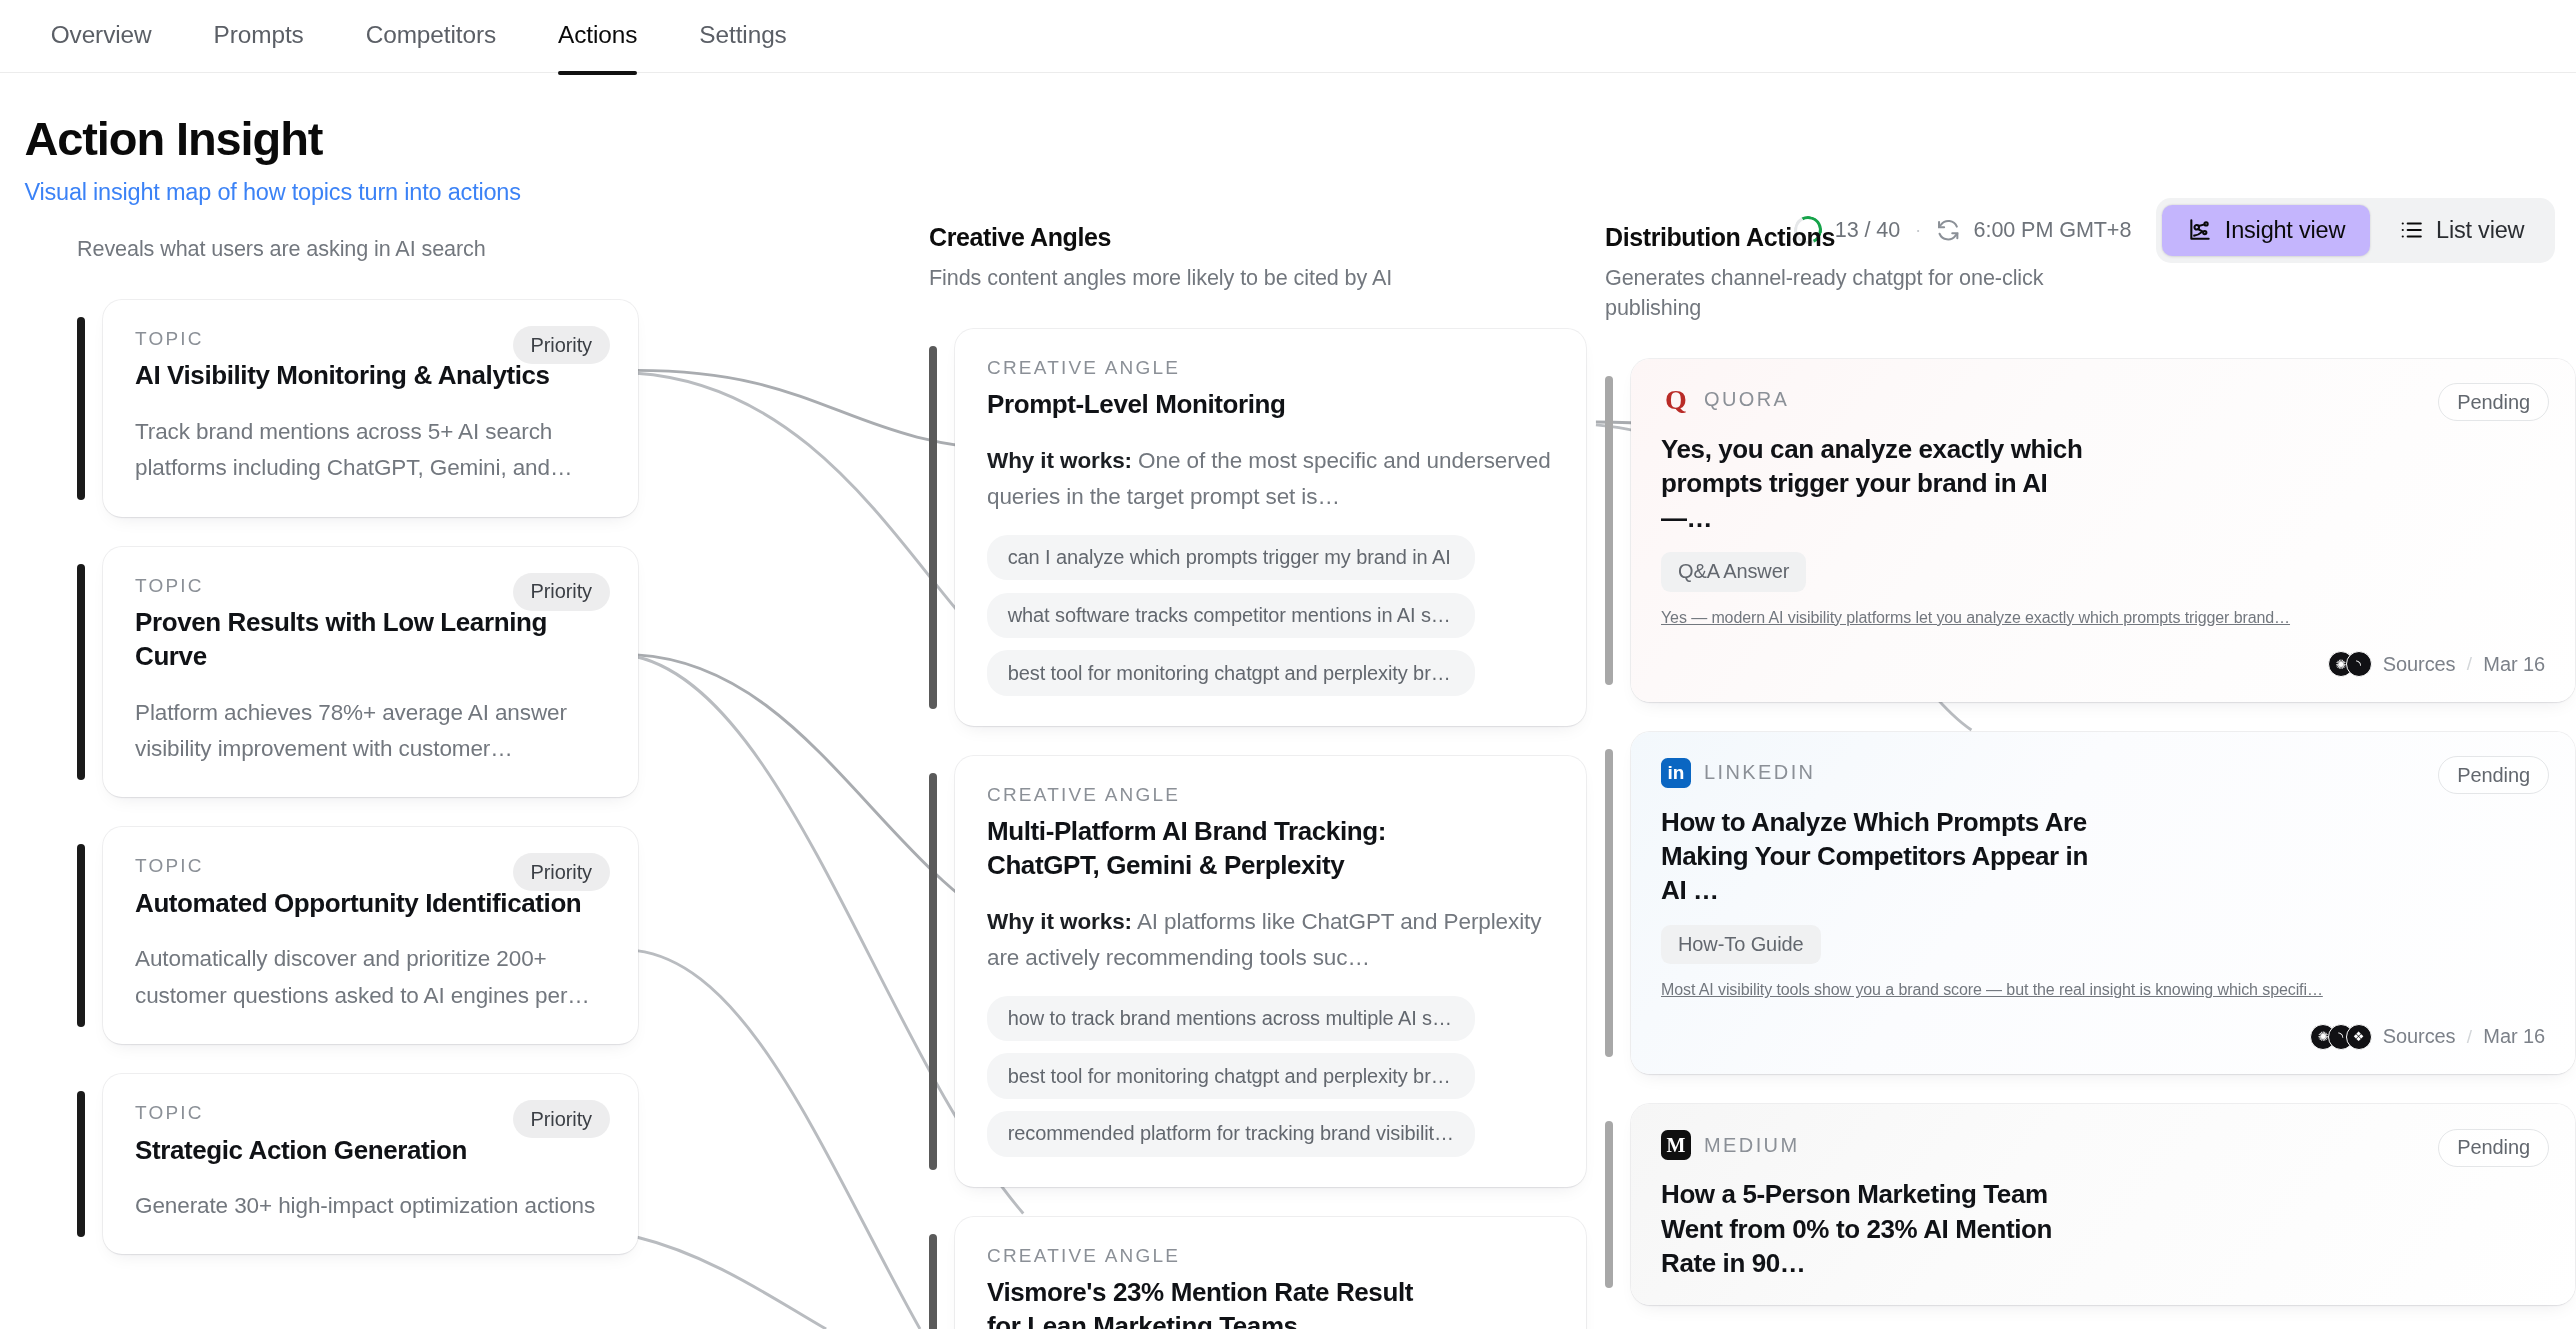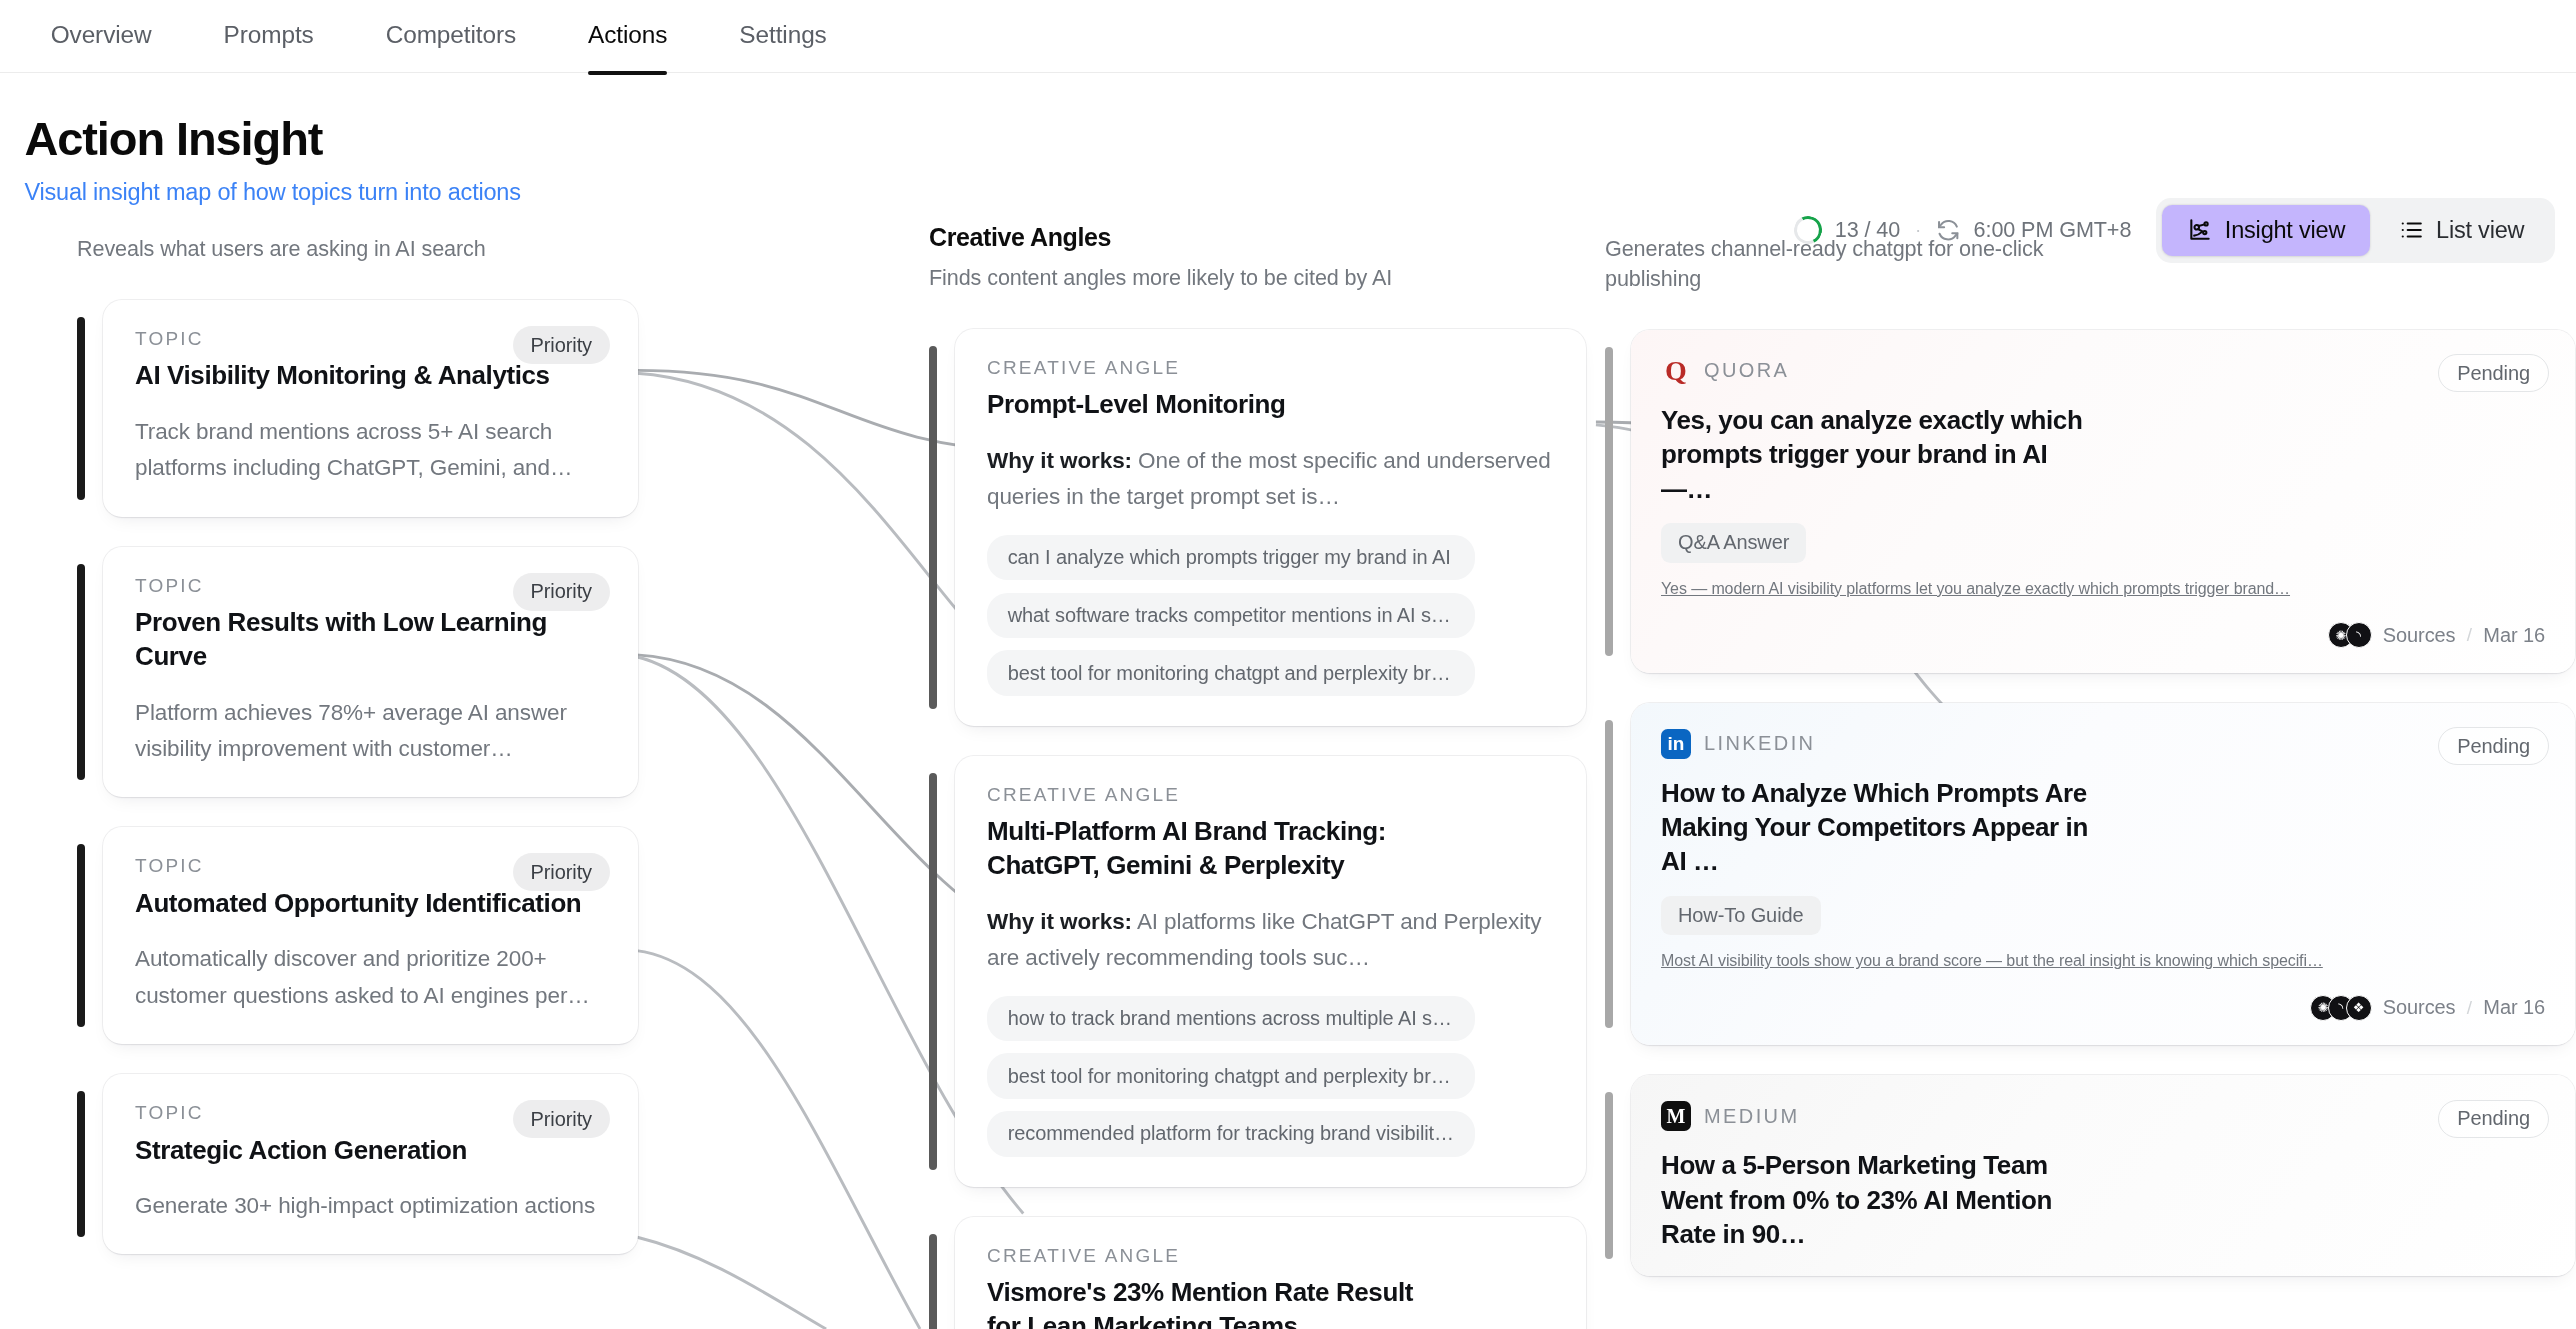--- a/index.html
+++ b/index.html
@@ -10,21 +10,21 @@
     font-family: "Liberation Sans", sans-serif;
     -webkit-font-smoothing: antialiased;
     overflow: hidden;
   }
 
   
   .nav {
     height: 73px;
     display: flex;
     align-items: flex-start;
-    gap: 12px;
+    gap: 2px;
     padding: 0 0 0 20.7px;
     border-bottom: 1.9px solid #ececec;
     position: relative;
     text-align: right;
   }
   .nav-tab {
     font-size: 24.4px;
     color: #5b5f66;
     padding: 20.7px 30px 24.4px 30px;
     position: relative;
@@ -495,20 +495,21 @@
           <div class="card">
             <div class="kicker">CREATIVE ANGLE</div>
             <div class="card-title">Vismore's 23% Mention Rate Result for Lean Marketing Teams</div>
           </div>
         </div>
 
       </div>
     </div>
 
     <div class="col col-actions">
+      <div class="col-title">Distribution Actions</div>
       <div class="col-sub">Generates channel-ready chatgpt for one-click publishing</div>
 
       <div class="card-list">
 
         <div class="card-wrap">
           <div class="accent" style="background:#a8a8a8"></div>
           <div class="dcard tint-quora">
             <div class="dhead">
               <div class="brand-mark bm-quora">Q</div>
               <div class="brand-name">QUORA</div>

